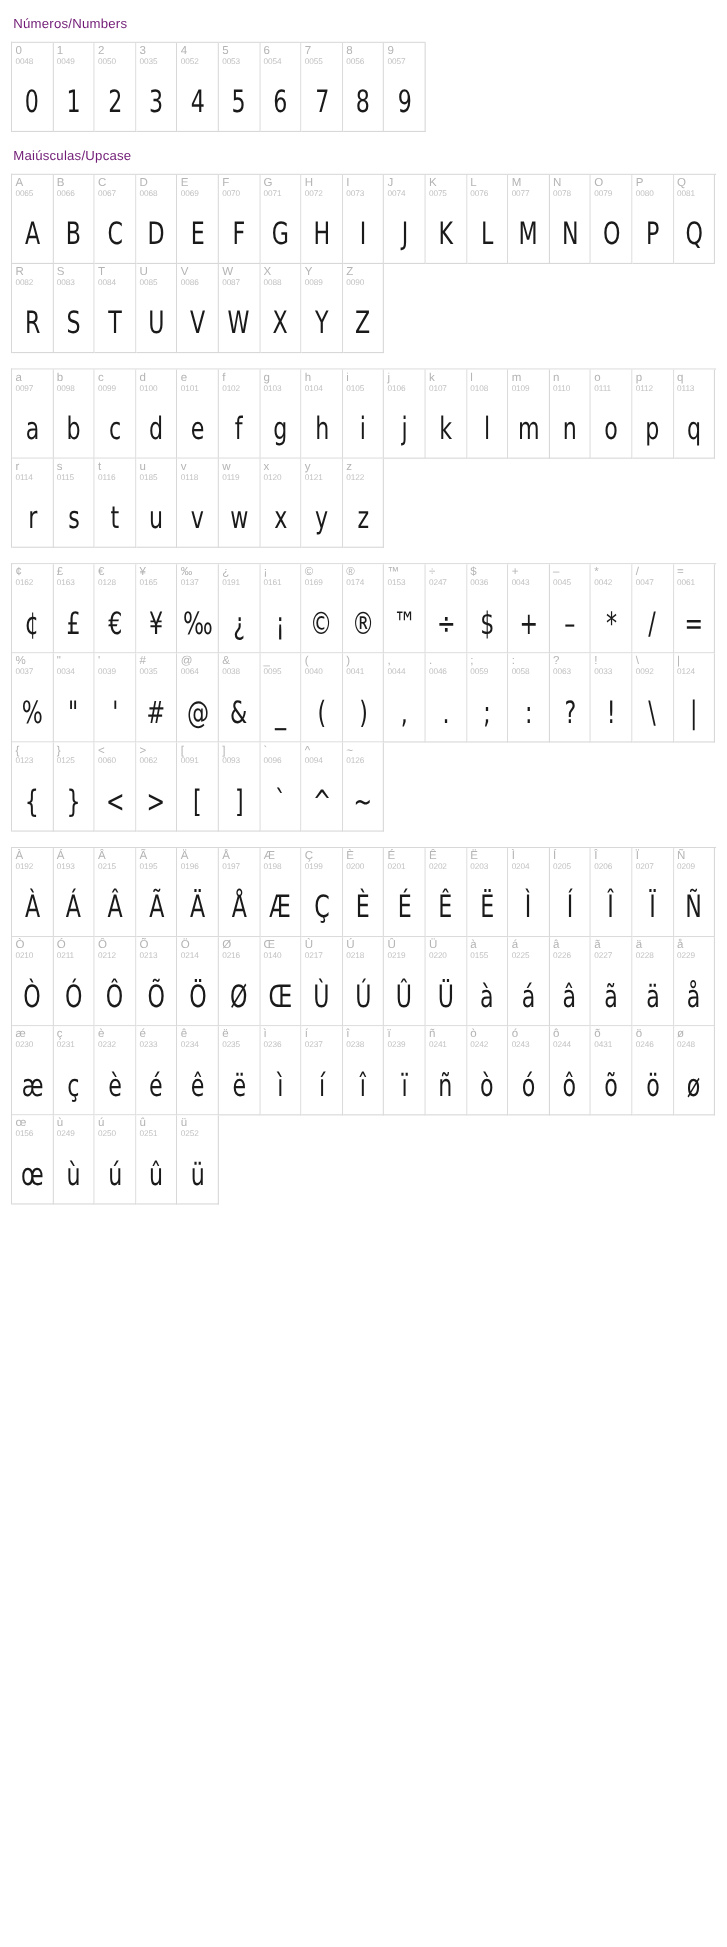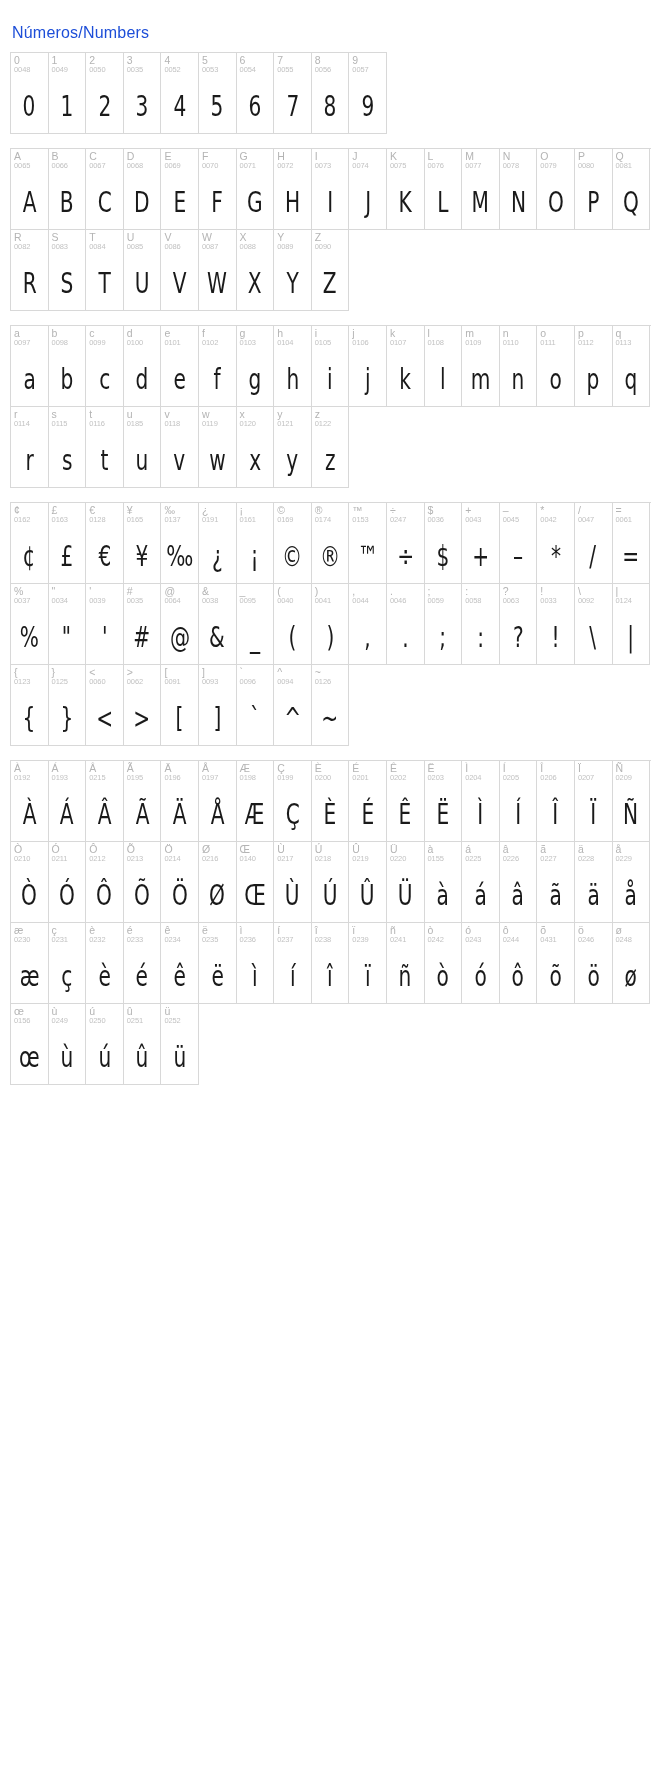--- a/index.html
+++ b/index.html
@@ -15,23 +15,23 @@
     padding: 0 0 20px 0;
   }
   .page {
     width: 661px;
     padding: 0 10px;
   }
   .section {
     margin: 0 0 14px 0;
   }
   .section-title {
-    font-size: 16px;
-    color: #1d4ed8;
-    margin: 16px 0 10px 2px;
+    font-size: 12px;
+    color: #701a75;
+    margin: 6px 0 10px 2px;
     font-weight: normal;
     letter-spacing: 0.2px;
   }
   .grid {
     display: flex;
     flex-wrap: wrap;
     border-left: 1px solid #d8d8d8;
     border-top: 1px solid #d8d8d8;
     width: max-content;
     max-width: 641px;
@@ -179,20 +179,21 @@
               <span class="ch-label">9</span>
               <span class="code">0057</span>
             </div>
             <div class="glyph">
               <span>9</span>
             </div>
           </div>
         </div>
       </div>
       <div class="section">
+        <div class="section-title">Maiúsculas/Upcase</div>
         <div class="grid">
           <div class="cell">
             <div class="meta">
               <span class="ch-label">A</span>
               <span class="code">0065</span>
             </div>
             <div class="glyph">
               <span>A</span>
             </div>
           </div>

